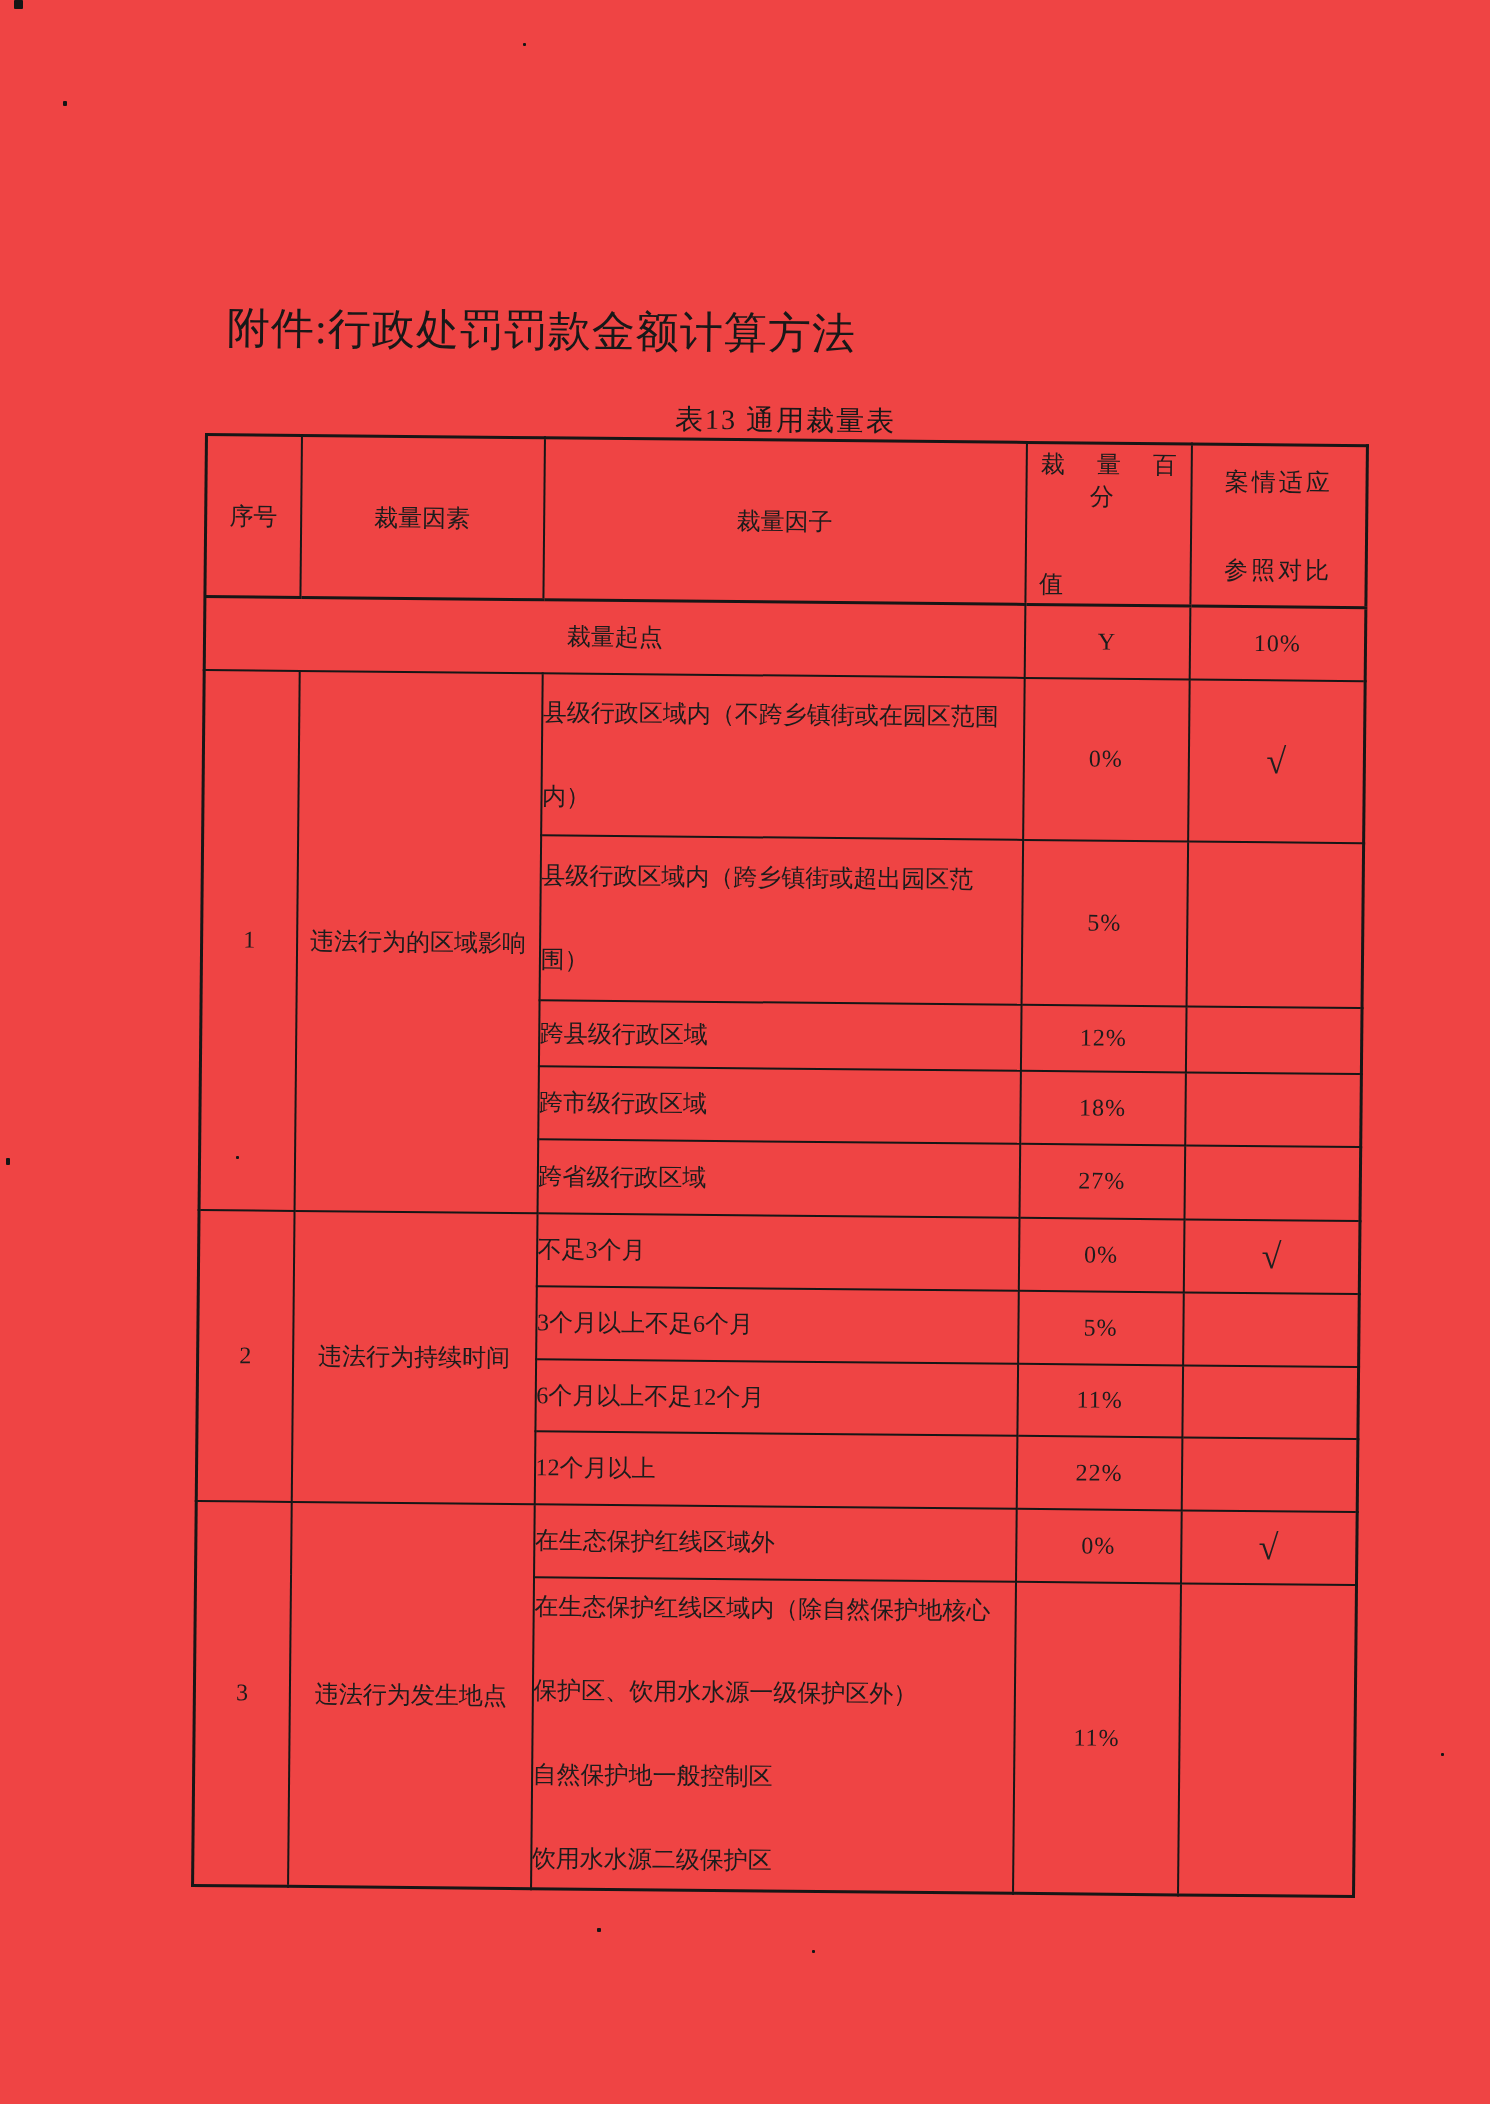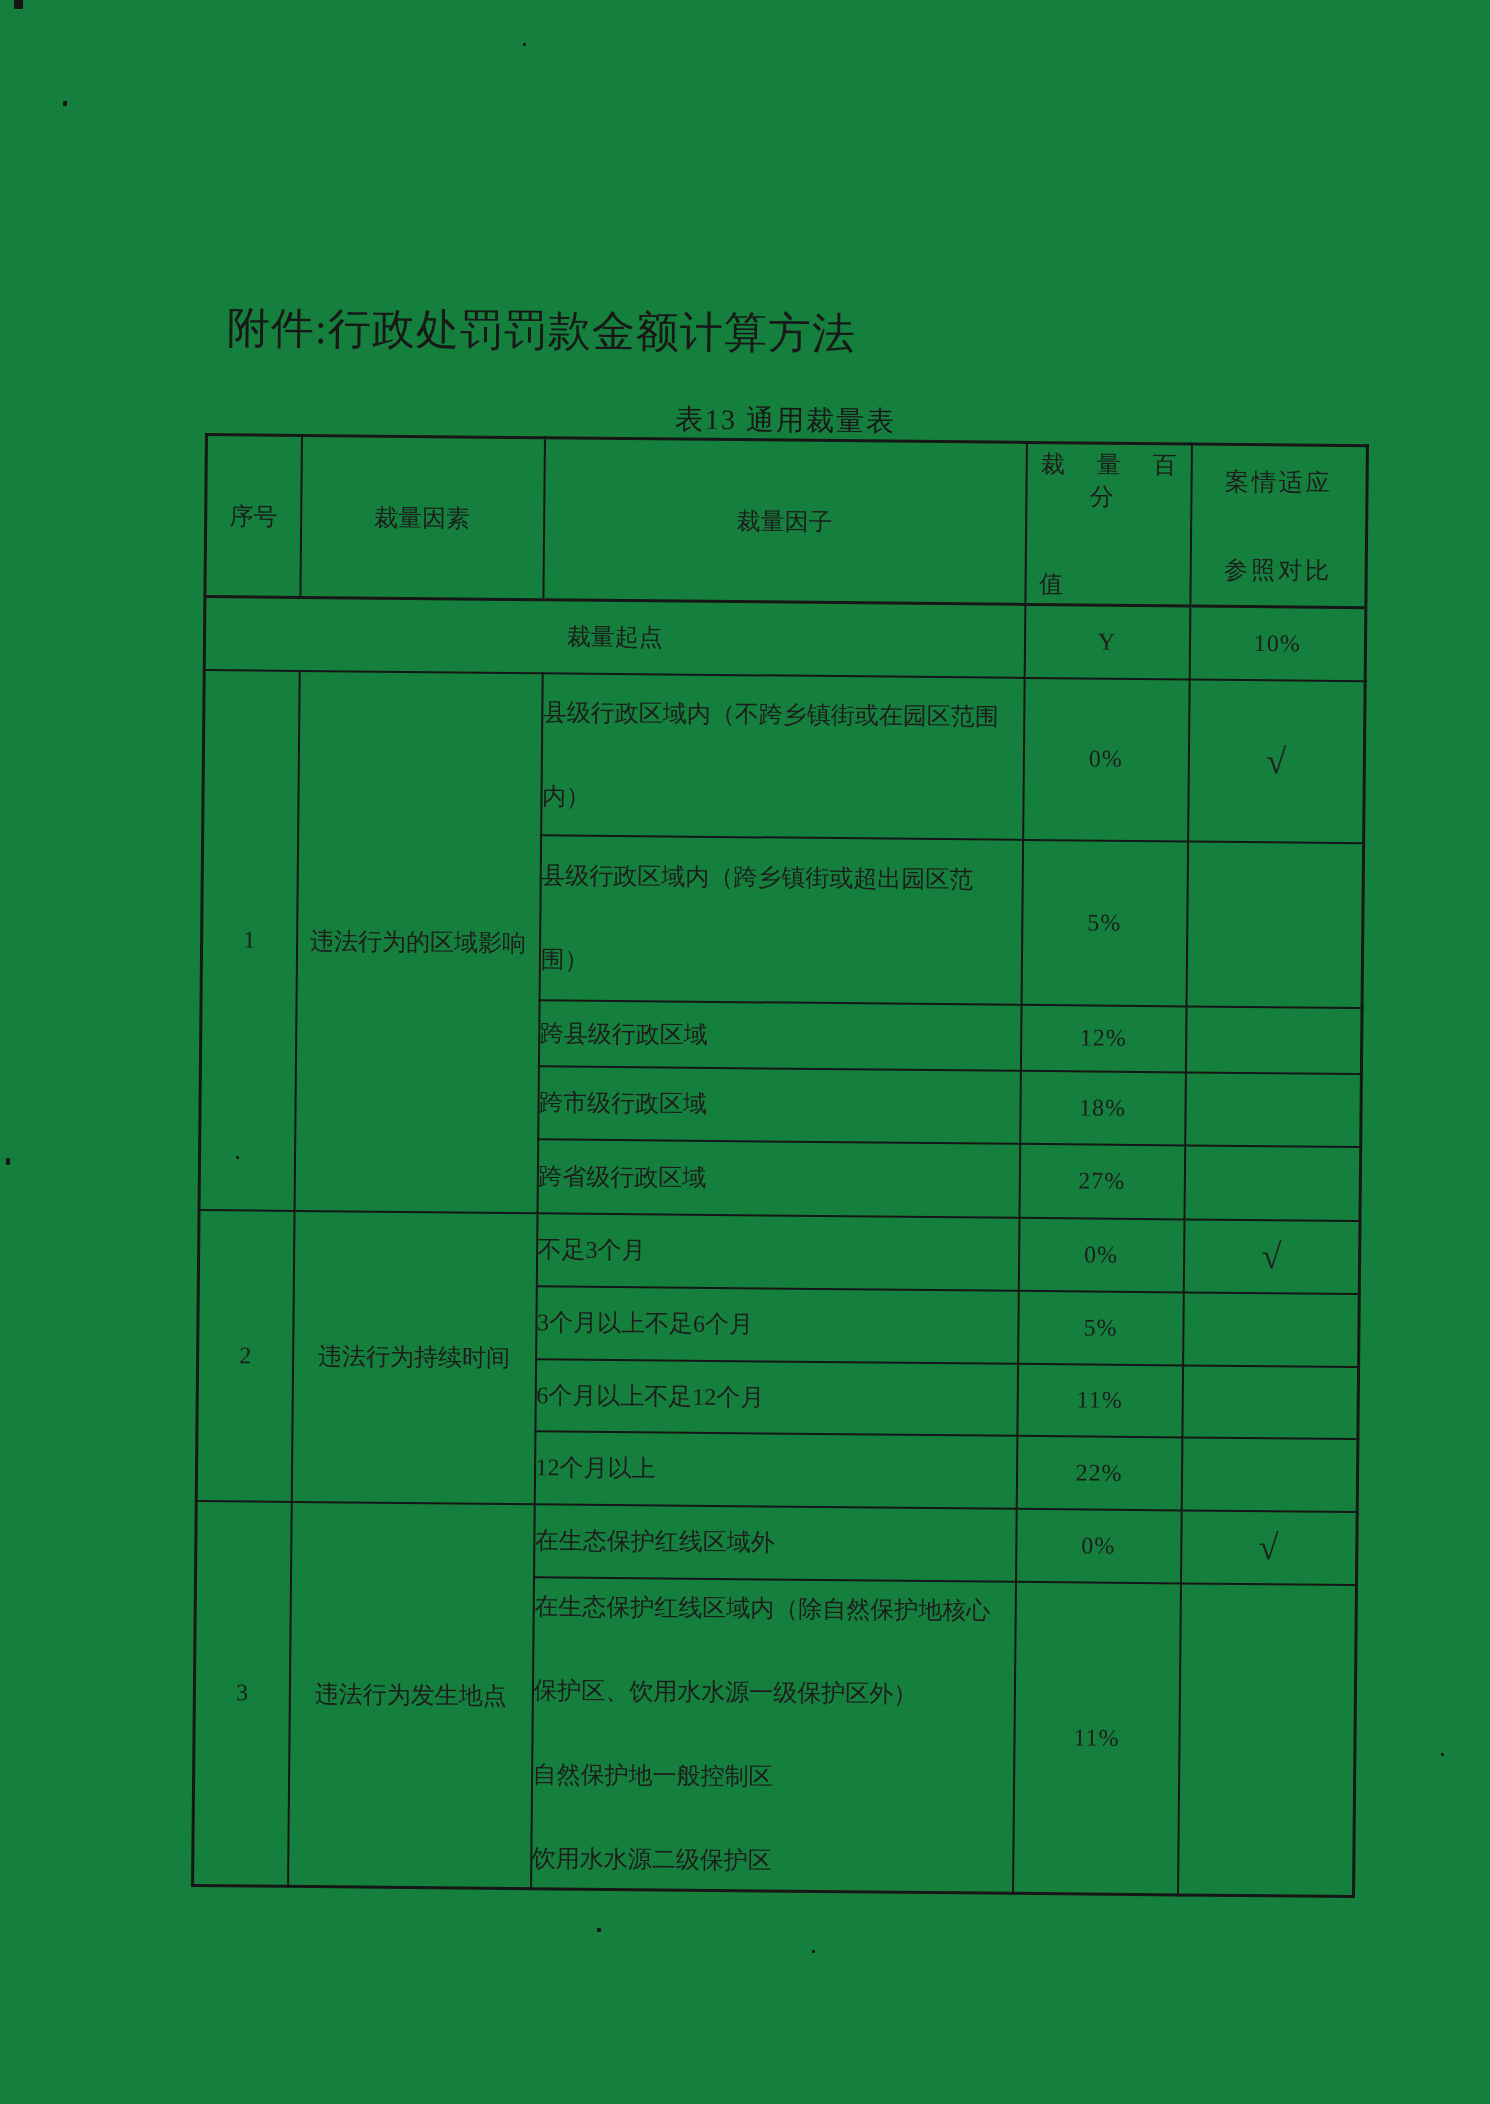--- a/index.html
+++ b/index.html
@@ -1,19 +1,19 @@
 <!DOCTYPE html>
 <html><head>
 <meta charset="utf-8">
 <style>
   html, body { margin:0; padding:0; background:#e8e8e8; }
   .page {
     position:relative;
     width:1490px; height:2104px;
-    background:#15803d;
+    background:#ef4444;
     overflow:hidden;
     font-family:"Liberation Serif", serif;
     color:#1c1c1c;
   }
   .rot {
     position:absolute; left:0; top:0; right:0; bottom:0;
     transform:rotate(0.55deg);
     transform-origin:205px 433px;
   }
   .doc-title {

